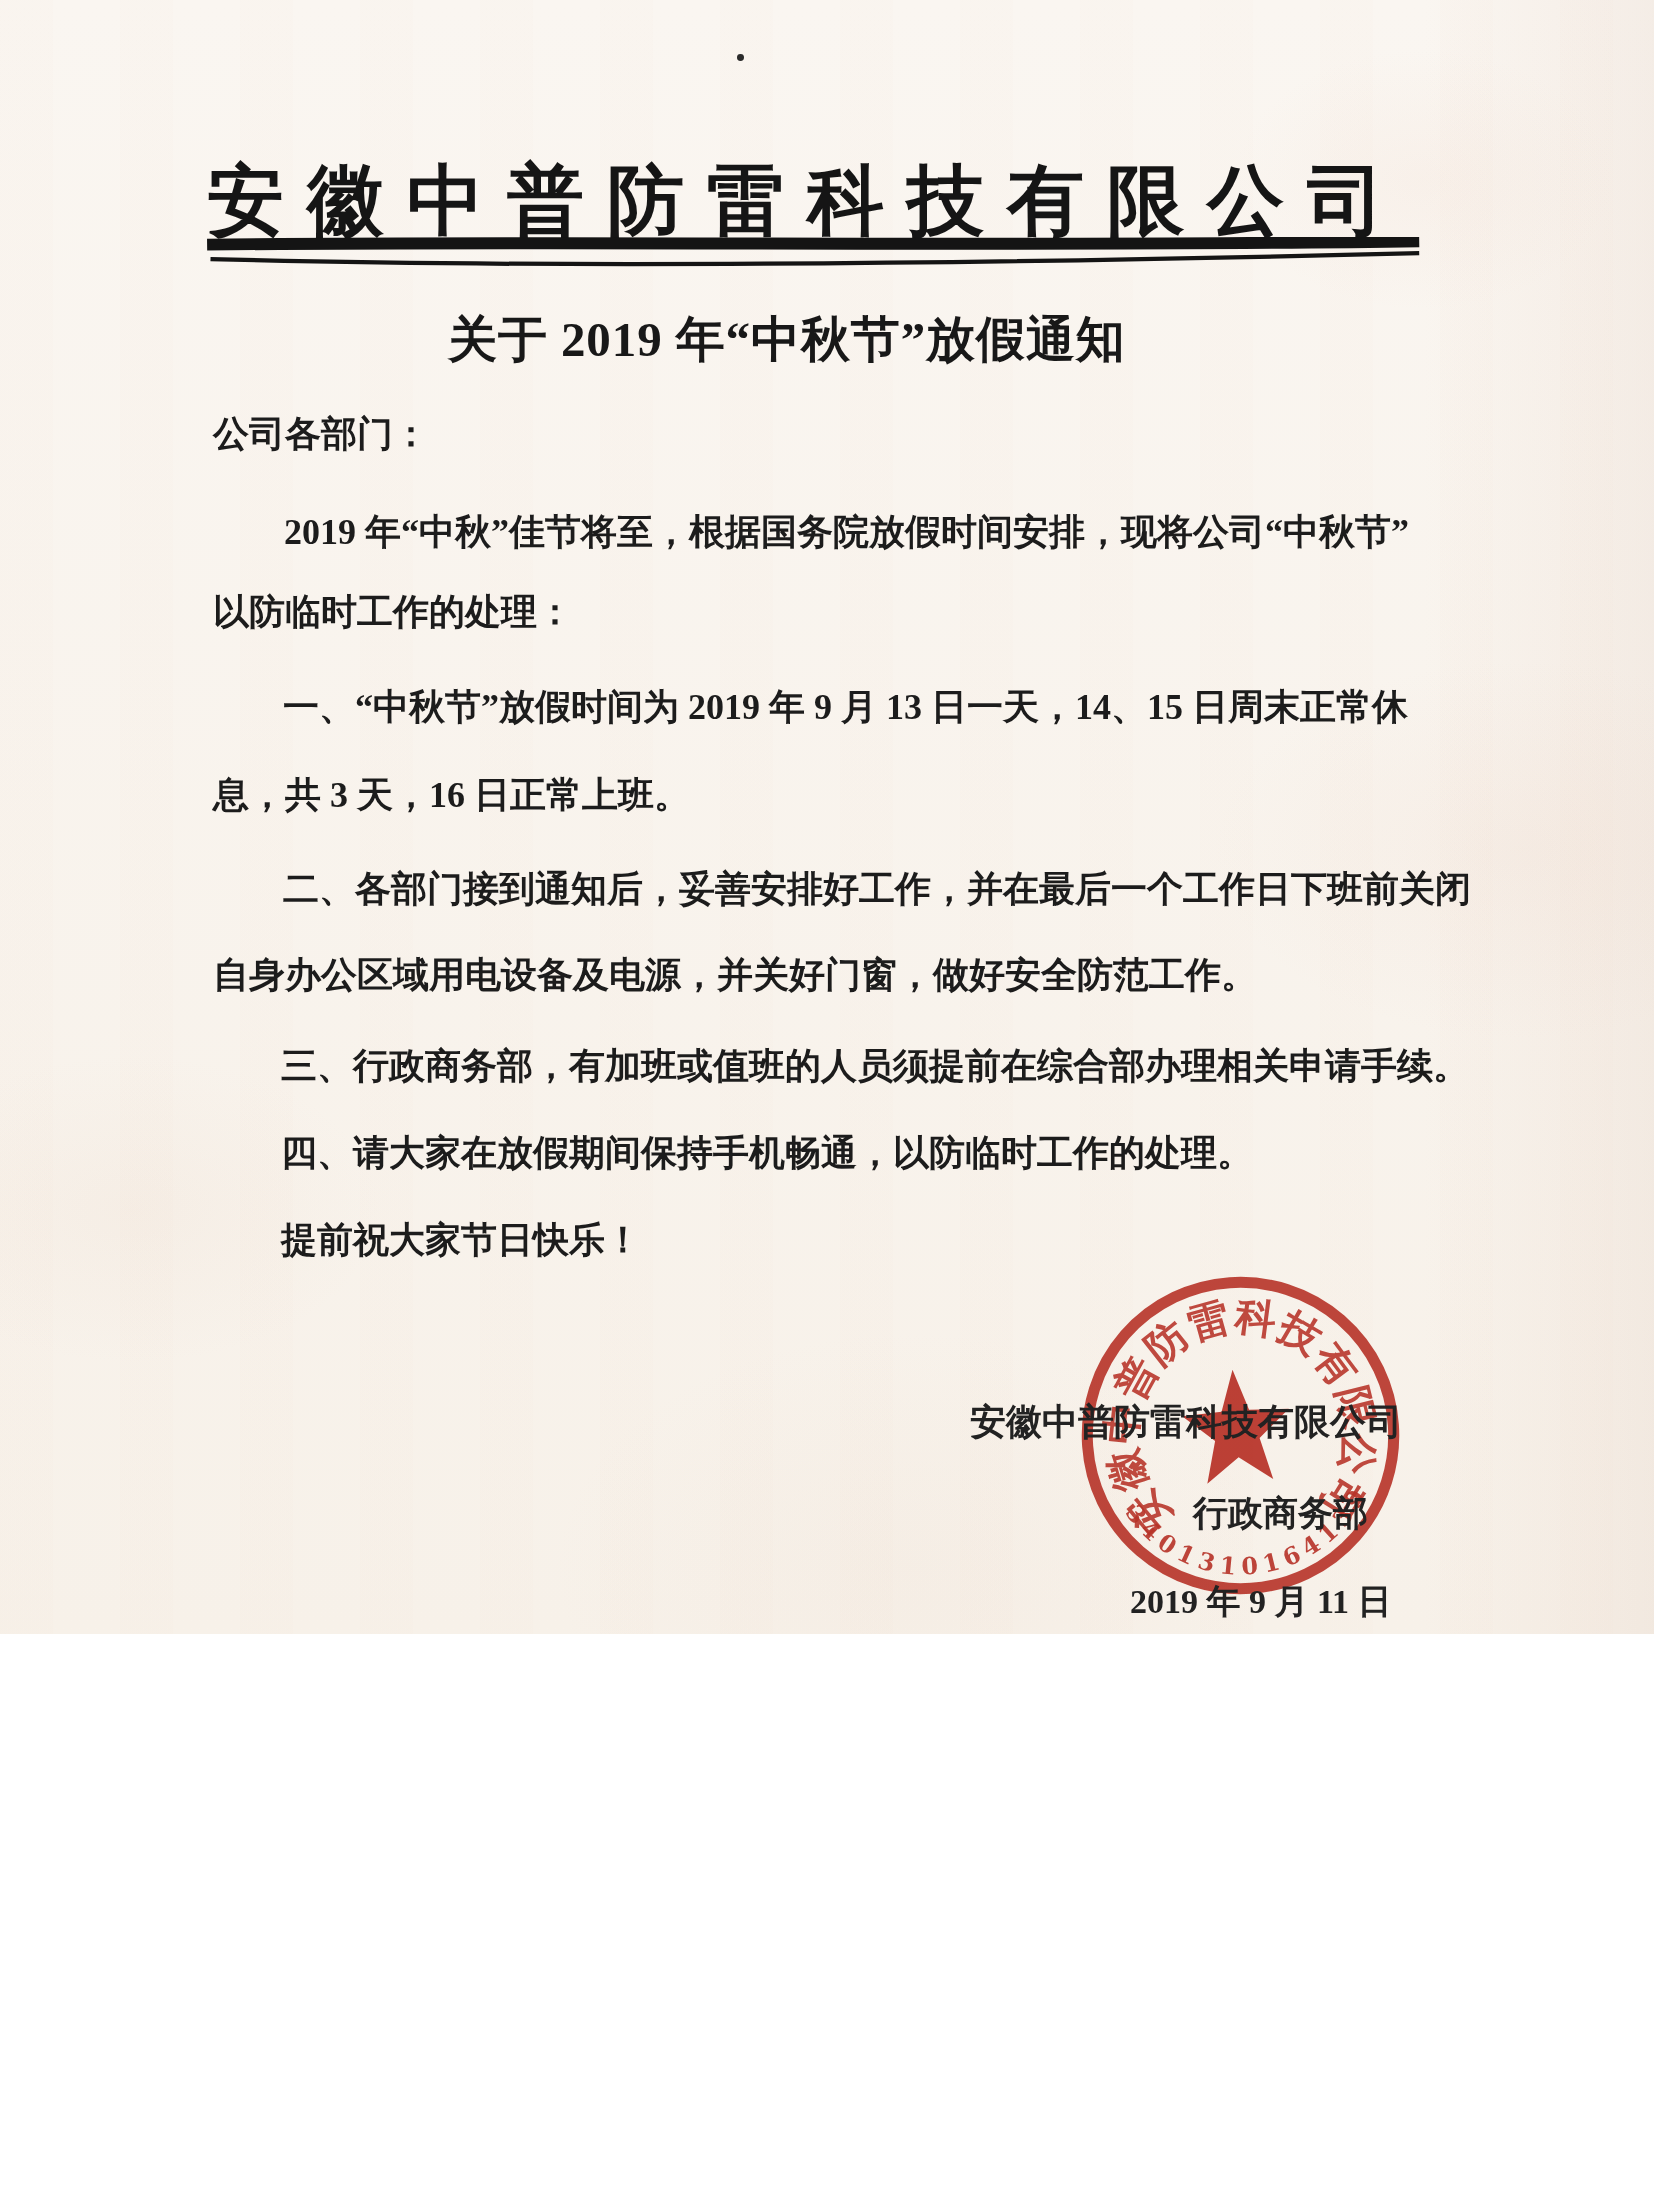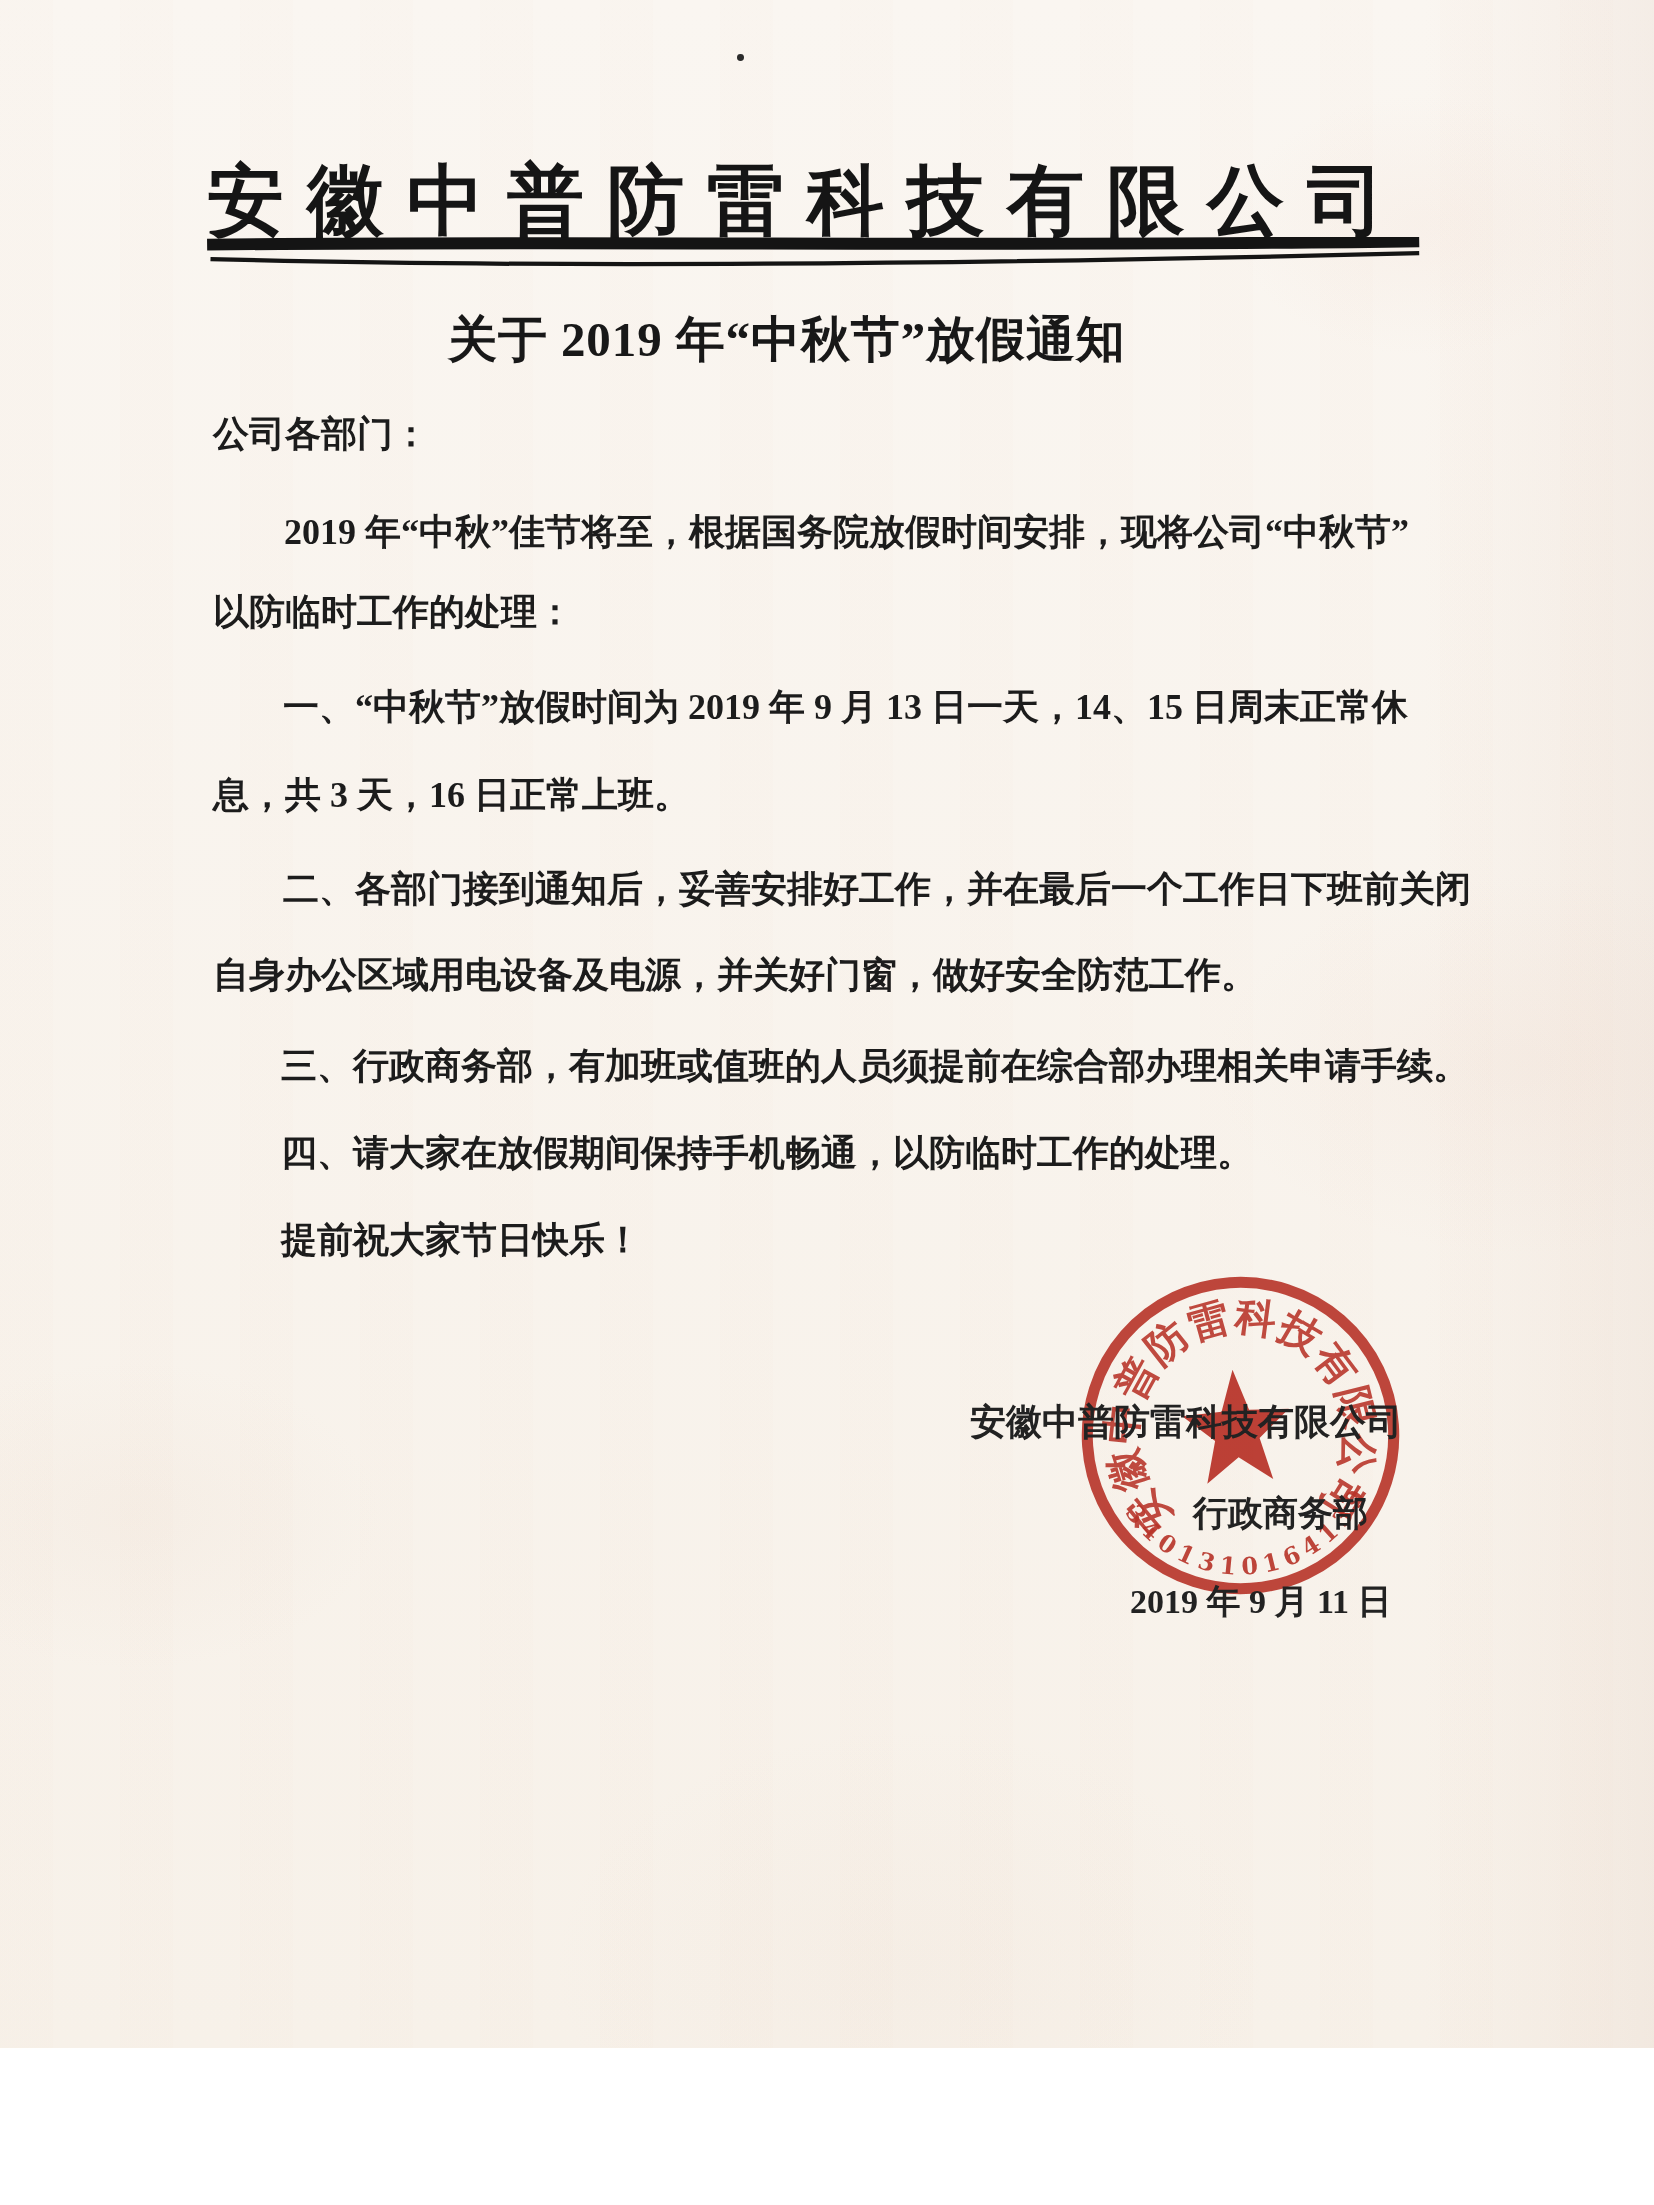--- a/index.html
+++ b/index.html
@@ -1,18 +1,18 @@
 <!DOCTYPE html>
 <html style="font-size:13.6px"><head>
 <meta charset="utf-8">
 <style>
   html,body{margin:0;padding:0;}
   body{width:1655px;height:2205px;overflow:hidden;
        font-family:"Liberation Serif","DejaVu Serif",serif;}
-  .page{position:relative;width:1655px;height:2048px;color:#1d1d1d;
+  .page{position:relative;width:1655px;height:1634px;color:#1d1d1d;
     background:
       radial-gradient(ellipse 272px 187px at 86% 11%, rgba(236,202,186,0.12), transparent 70%),
       radial-gradient(ellipse 443px 272px at 92% 52%, rgba(231,196,180,0.12), transparent 70%),
       radial-gradient(ellipse 357px 221px at 8% 74%, rgba(226,196,176,0.10), transparent 70%),
       radial-gradient(ellipse 511px 340px at 55% 96%, rgba(228,204,188,0.10), transparent 70%),
       repeating-linear-gradient(90deg, rgba(240,216,200,0.05) 0 53px, rgba(255,255,255,0) 53px 120px),
       linear-gradient(90deg, rgba(0,0,0,0) 86%, rgba(219,190,174,0.10) 95%, rgba(209,180,164,0.14)),
       linear-gradient(#faf6f1, #f7f1e9);
   }
   .abs{position:absolute;white-space:nowrap;line-height:1;}

